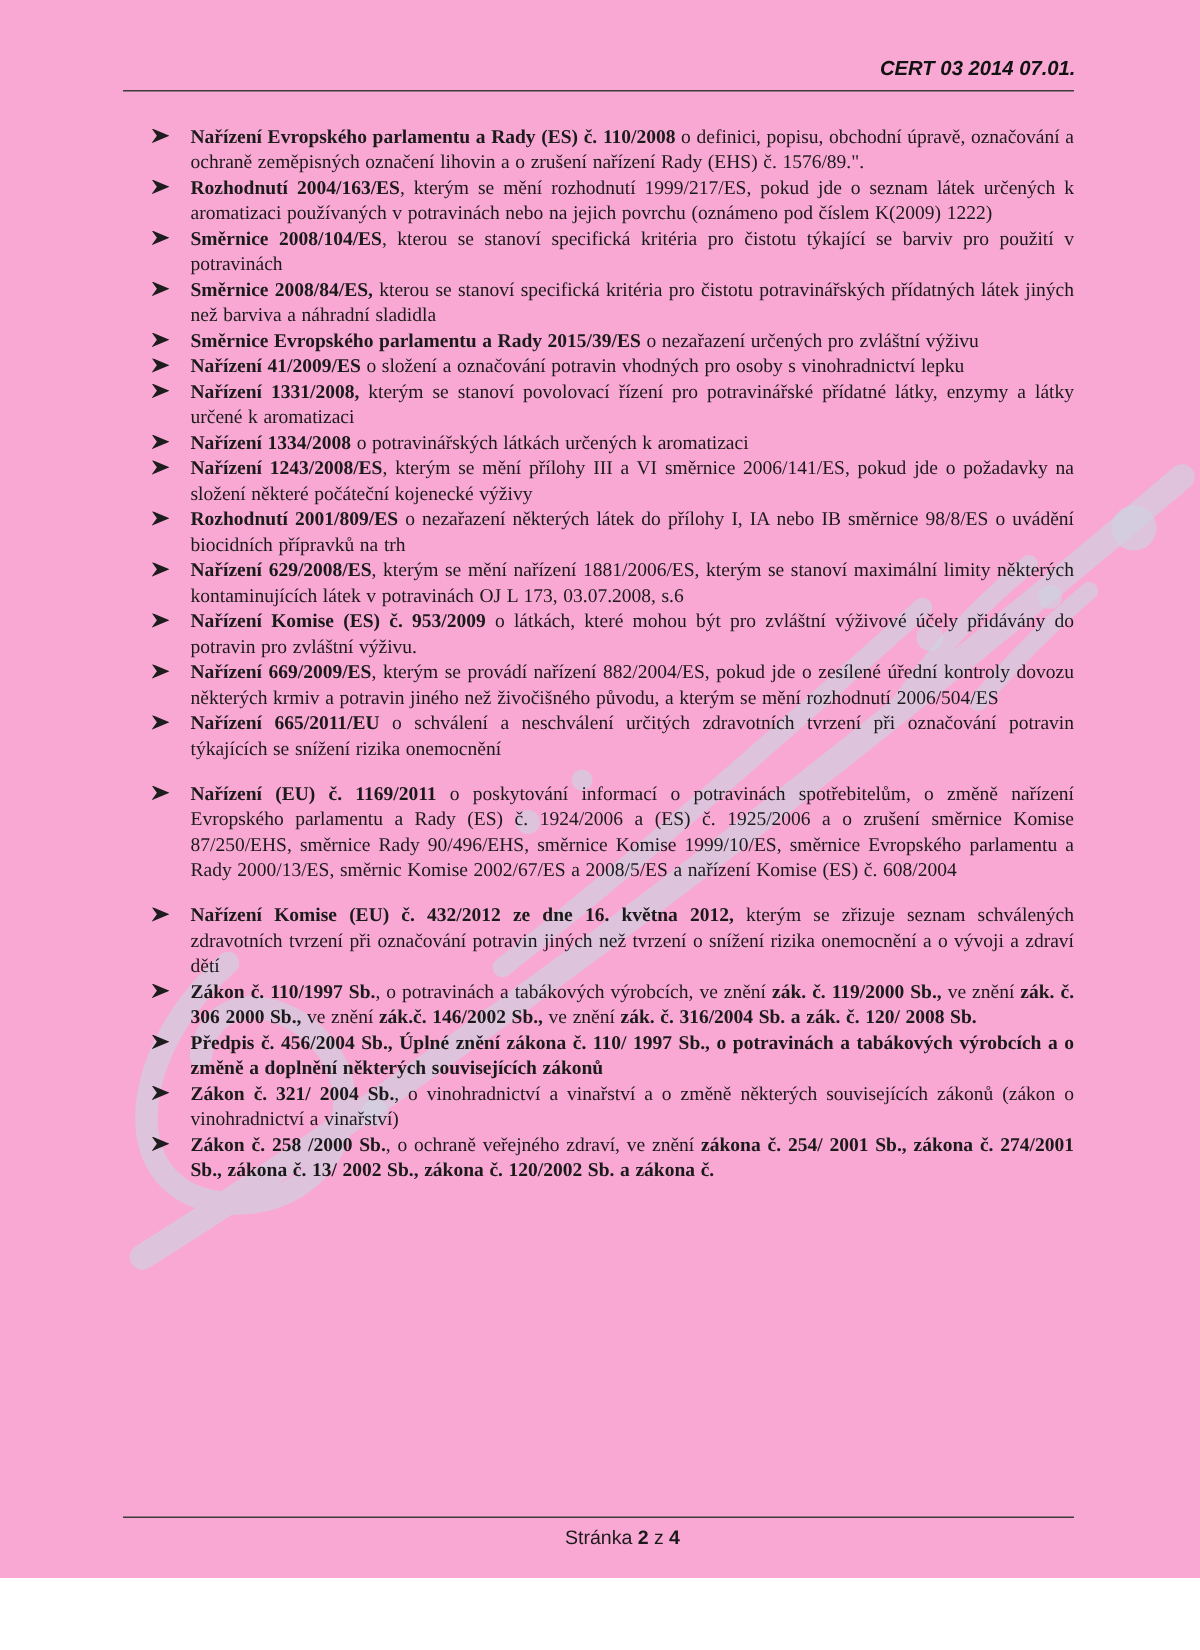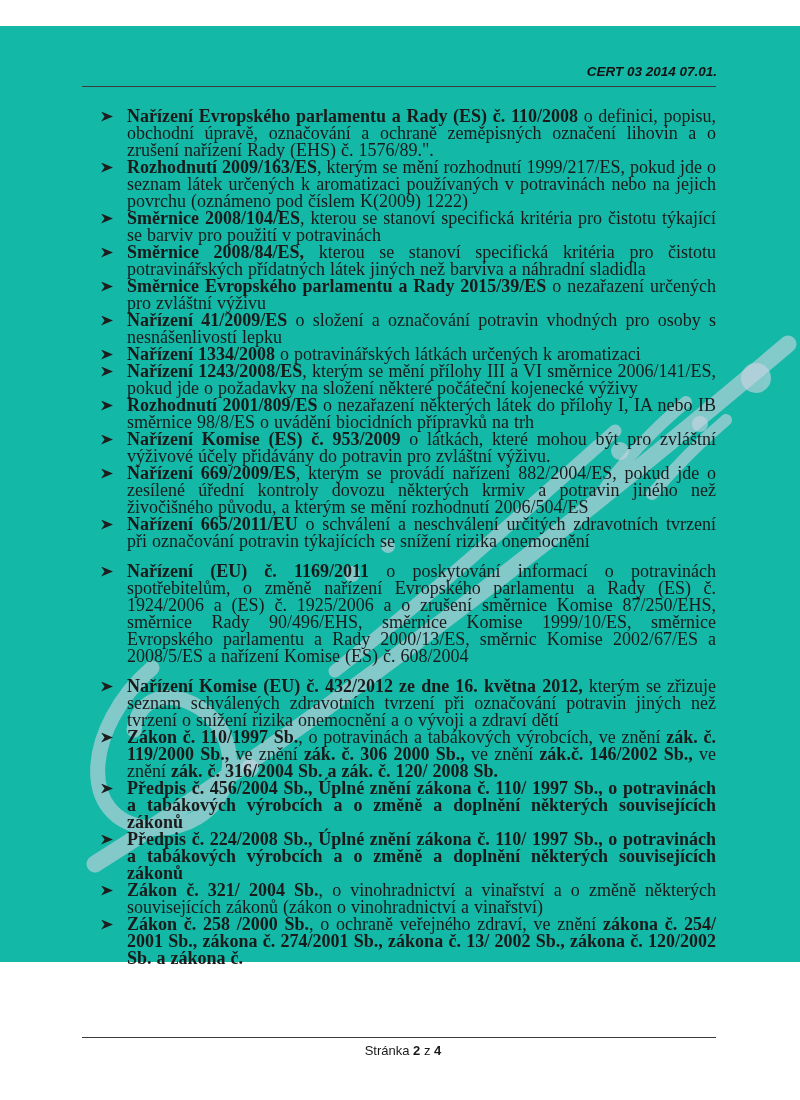--- a/index.html
+++ b/index.html
@@ -3,25 +3,24 @@
 <meta charset="utf-8">
 <style>
   html, body {
     margin: 0; padding: 0;
     width: 800px; height: 1100px;
     overflow: hidden;
     background: #ffffff;
   }
   .page {
     position: absolute; inset: 0;
-    width: 800px; height: 936px;
-    background: #14b8a6;
+    width: 800px; height: 1052px;
+    background: #f9a8d4;
     color: #1a1a1a;
     font-family: "Liberation Serif", serif;
-    margin-top: 26px;
   }
   .wm {
     position: absolute; left: 0; top: 0;
     width: 800px; height: 1100px;
     z-index: 0;
     pointer-events: none;
   }
   .header-code {
     position: absolute;
     top: 38px; right: 83px;
@@ -51,34 +50,34 @@
   }
   .tri {
     display: block;
     width: 12px; height: 10px;
     background: #1d1d1d;
     clip-path: polygon(0 0, 100% 50%, 0 100%, 30% 50%);
   }
   .txt {
     margin: 0; flex: 1;
     text-align: justify;
-    font-size: 18px;
+    font-size: 13px;
     line-height: 17px;
     word-spacing: 0.5px;
   }
   .txt b { font-weight: bold; }
   .footer-rule {
     position: absolute;
     top: 1011px; left: 82px; width: 634px; height: 0;
     border-top: 1.5px solid #3c3c3c;
     z-index: 2;
   }
   .footer {
     position: absolute;
-    top: 1017px; left: 86px; width: 634px;
+    top: 1017px; left: 98px; width: 634px;
     text-align: center;
     z-index: 2;
     font-family: "Liberation Sans", sans-serif;
     font-size: 13px;
     color: #1a1a1a;
   }
   .footer b { font-weight: bold; }
 </style>
 </head>
 <body>
@@ -110,21 +109,21 @@
       <div class="li">
         <span class="bullet">
           <span class="tri"></span>
         </span>
         <p class="txt"><b>Nařízení Evropského parlamentu a Rady (ES) č. 110/2008</b><span> o definici, popisu, obchodní úpravě, označování a ochraně zeměpisných označení lihovin a o zrušení nařízení Rady (EHS) č. 1576/89.".</span></p>
       </div>
       <div class="li">
         <span class="bullet">
           <span class="tri"></span>
         </span>
-        <p class="txt"><b>Rozhodnutí 2009/163/ES</b><span>, kterým se mění rozhodnutí 1999/217/ES, pokud jde o seznam látek určených k aromatizaci používaných v potravinách nebo na jejich povrchu (oznámeno pod číslem K(2009) 1222)</span></p>
+        <p class="txt"><b>Rozhodnutí 2004/163/ES</b><span>, kterým se mění rozhodnutí 1999/217/ES, pokud jde o seznam látek určených k aromatizaci používaných v potravinách nebo na jejich povrchu (oznámeno pod číslem K(2009) 1222)</span></p>
       </div>
       <div class="li">
         <span class="bullet">
           <span class="tri"></span>
         </span>
         <p class="txt"><b>Směrnice 2008/104/ES</b><span>, kterou se stanoví specifická kritéria pro čistotu týkající se barviv pro použití v potravinách</span></p>
       </div>
       <div class="li">
         <span class="bullet">
           <span class="tri"></span>
@@ -134,21 +133,27 @@
       <div class="li">
         <span class="bullet">
           <span class="tri"></span>
         </span>
         <p class="txt"><b>Směrnice Evropského parlamentu a Rady 2015/39/ES</b><span> o nezařazení určených pro zvláštní výživu</span></p>
       </div>
       <div class="li">
         <span class="bullet">
           <span class="tri"></span>
         </span>
-        <p class="txt"><b>Nařízení 41/2009/ES</b><span> o složení a označování potravin vhodných pro osoby s nesnášenlivostí lepku</span></p>
+        <p class="txt"><b>Nařízení 41/2009/ES</b><span> o složení a označování potravin vhodných pro osoby s vinohradnictví lepku</span></p>
+      </div>
+      <div class="li">
+        <span class="bullet">
+          <span class="tri"></span>
+        </span>
+        <p class="txt"><b>Nařízení 1331/2008,</b><span> kterým se stanoví povolovací řízení pro potravinářské přídatné látky, enzymy a látky určené k aromatizaci</span></p>
       </div>
       <div class="li">
         <span class="bullet">
           <span class="tri"></span>
         </span>
         <p class="txt"><b>Nařízení 1334/2008</b><span> o potravinářských látkách určených k aromatizaci</span></p>
       </div>
       <div class="li">
         <span class="bullet">
           <span class="tri"></span>
@@ -158,20 +163,26 @@
       <div class="li">
         <span class="bullet">
           <span class="tri"></span>
         </span>
         <p class="txt"><b>Rozhodnutí 2001/809/ES</b><span> o nezařazení některých látek do přílohy I, IA nebo IB směrnice 98/8/ES o uvádění biocidních přípravků na trh</span></p>
       </div>
       <div class="li">
         <span class="bullet">
           <span class="tri"></span>
         </span>
+        <p class="txt"><b>Nařízení 629/2008/ES</b><span>, kterým se mění nařízení 1881/2006/ES, kterým se stanoví maximální limity některých kontaminujících látek v potravinách OJ L 173, 03.07.2008, s.6</span></p>
+      </div>
+      <div class="li">
+        <span class="bullet">
+          <span class="tri"></span>
+        </span>
         <p class="txt"><b>Nařízení Komise (ES) č. 953/2009</b><span> o látkách, které mohou být pro zvláštní výživové účely přidávány do potravin pro zvláštní výživu.</span></p>
       </div>
       <div class="li">
         <span class="bullet">
           <span class="tri"></span>
         </span>
         <p class="txt"><b>Nařízení 669/2009/ES</b><span>, kterým se provádí nařízení 882/2004/ES, pokud jde o zesílené úřední kontroly dovozu některých krmiv a potravin jiného než živočišného původu, a kterým se mění rozhodnutí 2006/504/ES</span></p>
       </div>
       <div class="li">
         <span class="bullet">
@@ -195,26 +206,20 @@
         <span class="bullet">
           <span class="tri"></span>
         </span>
         <p class="txt"><b>Zákon č. 110/1997 Sb.</b><span>, o potravinách a tabákových výrobcích, ve znění </span><b>zák. č. 119/2000 Sb.,</b><span> ve znění </span><b>zák. č. 306 2000 Sb.,</b><span> ve znění </span><b>zák.č. 146/2002 Sb.,</b><span> ve znění </span><b>zák. č. 316/2004 Sb. a zák. č. 120/ 2008 Sb.</b></p>
       </div>
       <div class="li">
         <span class="bullet">
           <span class="tri"></span>
         </span>
         <p class="txt"><b>Předpis č. 456/2004 Sb., Úplné znění zákona č. 110/ 1997 Sb., o potravinách a tabákových výrobcích a o změně a doplnění některých souvisejících zákonů</b></p>
-      </div>
-      <div class="li">
-        <span class="bullet">
-          <span class="tri"></span>
-        </span>
-        <p class="txt"><b>Předpis č. 224/2008 Sb., Úplné znění zákona č. 110/ 1997 Sb., o potravinách a tabákových výrobcích a o změně a doplnění některých souvisejících zákonů</b></p>
       </div>
       <div class="li">
         <span class="bullet">
           <span class="tri"></span>
         </span>
         <p class="txt"><b>Zákon č. 321/ 2004 Sb.</b><span>, o vinohradnictví a vinařství a o změně některých souvisejících zákonů (zákon o vinohradnictví a vinařství)</span></p>
       </div>
       <div class="li">
         <span class="bullet">
           <span class="tri"></span>

